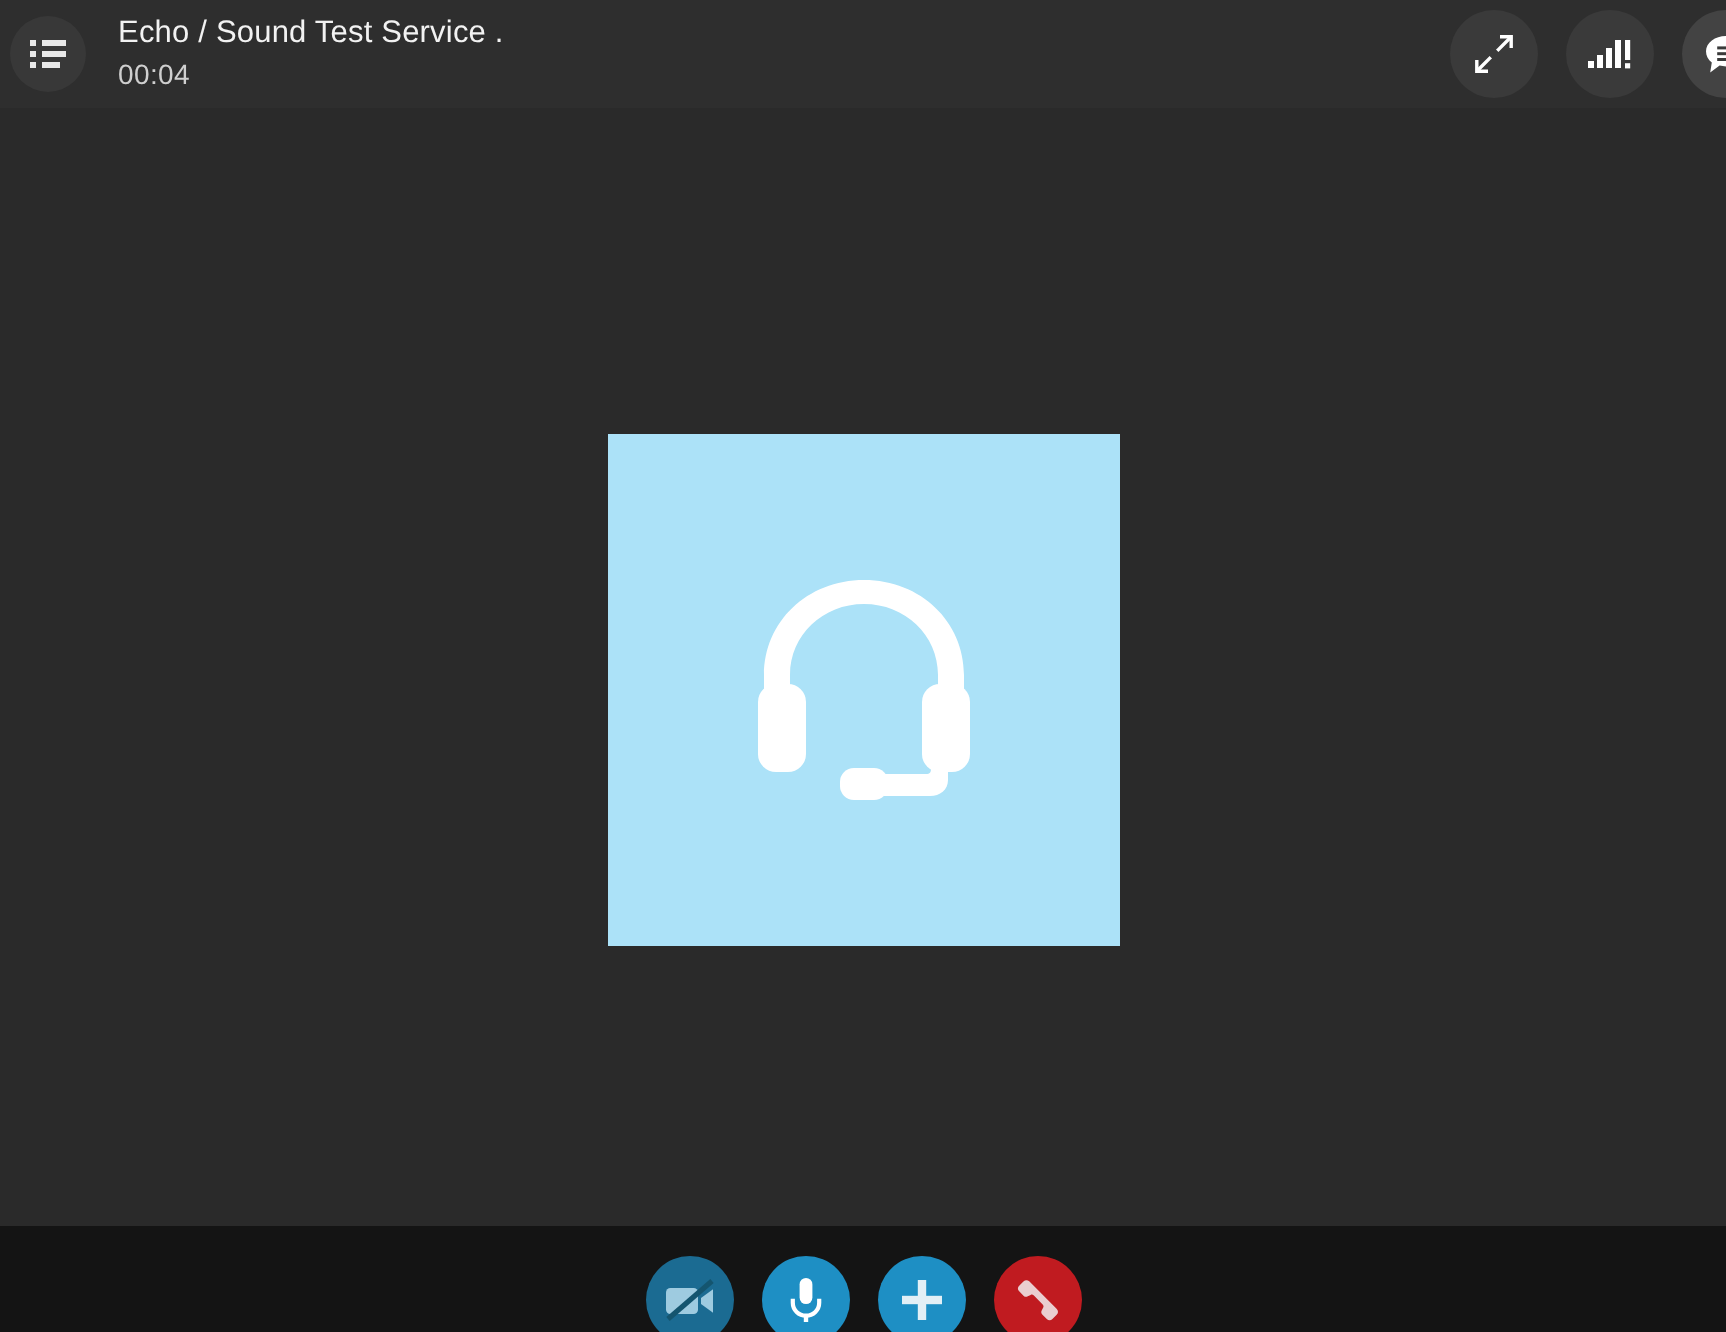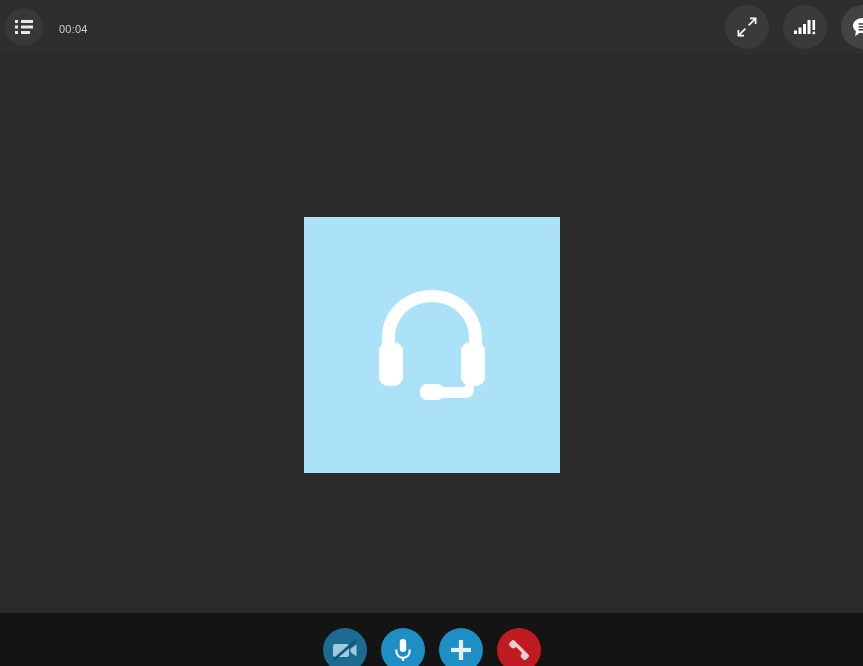--- a/index.html
+++ b/index.html
@@ -50,23 +50,23 @@
   }
   .call-title {
     color: #f2f2f2;
     font-size: 15.5px;
     line-height: 21px;
     letter-spacing: .1px;
     white-space: nowrap;
   }
   .call-timer {
     color: #cfcfcf;
-    font-size: 11px;
+    font-size: 14px;
     line-height: 15px;
-    margin-top: 16px;
+    margin-top: 3px;
     letter-spacing: .2px;
   }
   .header-actions {
     position: absolute;
     right: 0; top: 0;
     height: 54px;
     display: flex;
     align-items: center;
   }
   .hdr-btn {
@@ -149,20 +149,21 @@
         <rect x="0" y="0" width="3" height="3" fill="#e8e8e8"></rect>
         <rect x="6" y="0" width="12" height="3" fill="#e8e8e8"></rect>
         <rect x="0" y="5.5" width="3" height="3" fill="#e8e8e8"></rect>
         <rect x="6" y="5.5" width="12" height="3" fill="#e8e8e8"></rect>
         <rect x="0" y="11" width="3" height="3" fill="#e8e8e8"></rect>
         <rect x="6" y="11" width="9" height="3" fill="#e8e8e8"></rect>
       </svg>
     </div>
 
     <div class="header-text">
+      <div class="call-title">Echo / Sound Test Service .</div>
       <div class="call-timer">00:04</div>
     </div>
 
     <div class="header-actions">
 
       <div class="hdr-btn spaced">
         <svg width="20" height="20" viewBox="0 0 20 20">
           <g fill="none" stroke="#ffffff" stroke-width="1.7" stroke-linecap="square">
             <path d="M12.2 7.8 L18 2"></path>
             <path d="M7.8 12.2 L2 18"></path>

